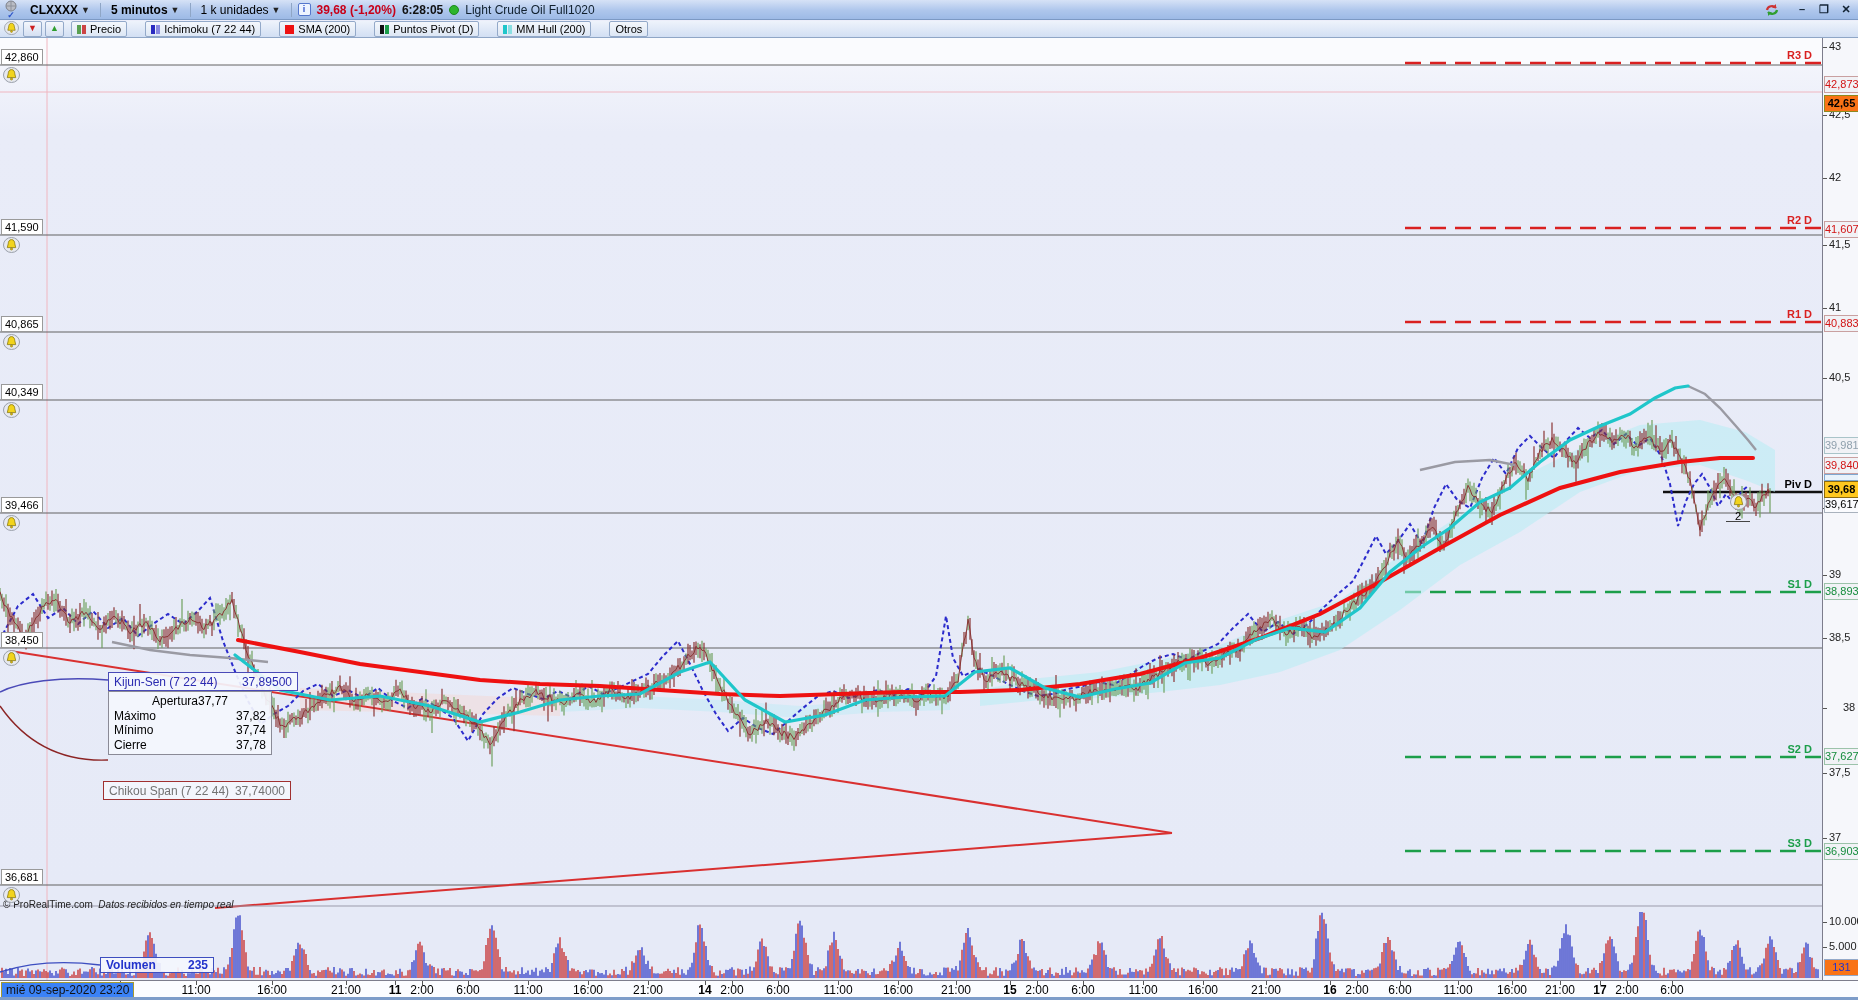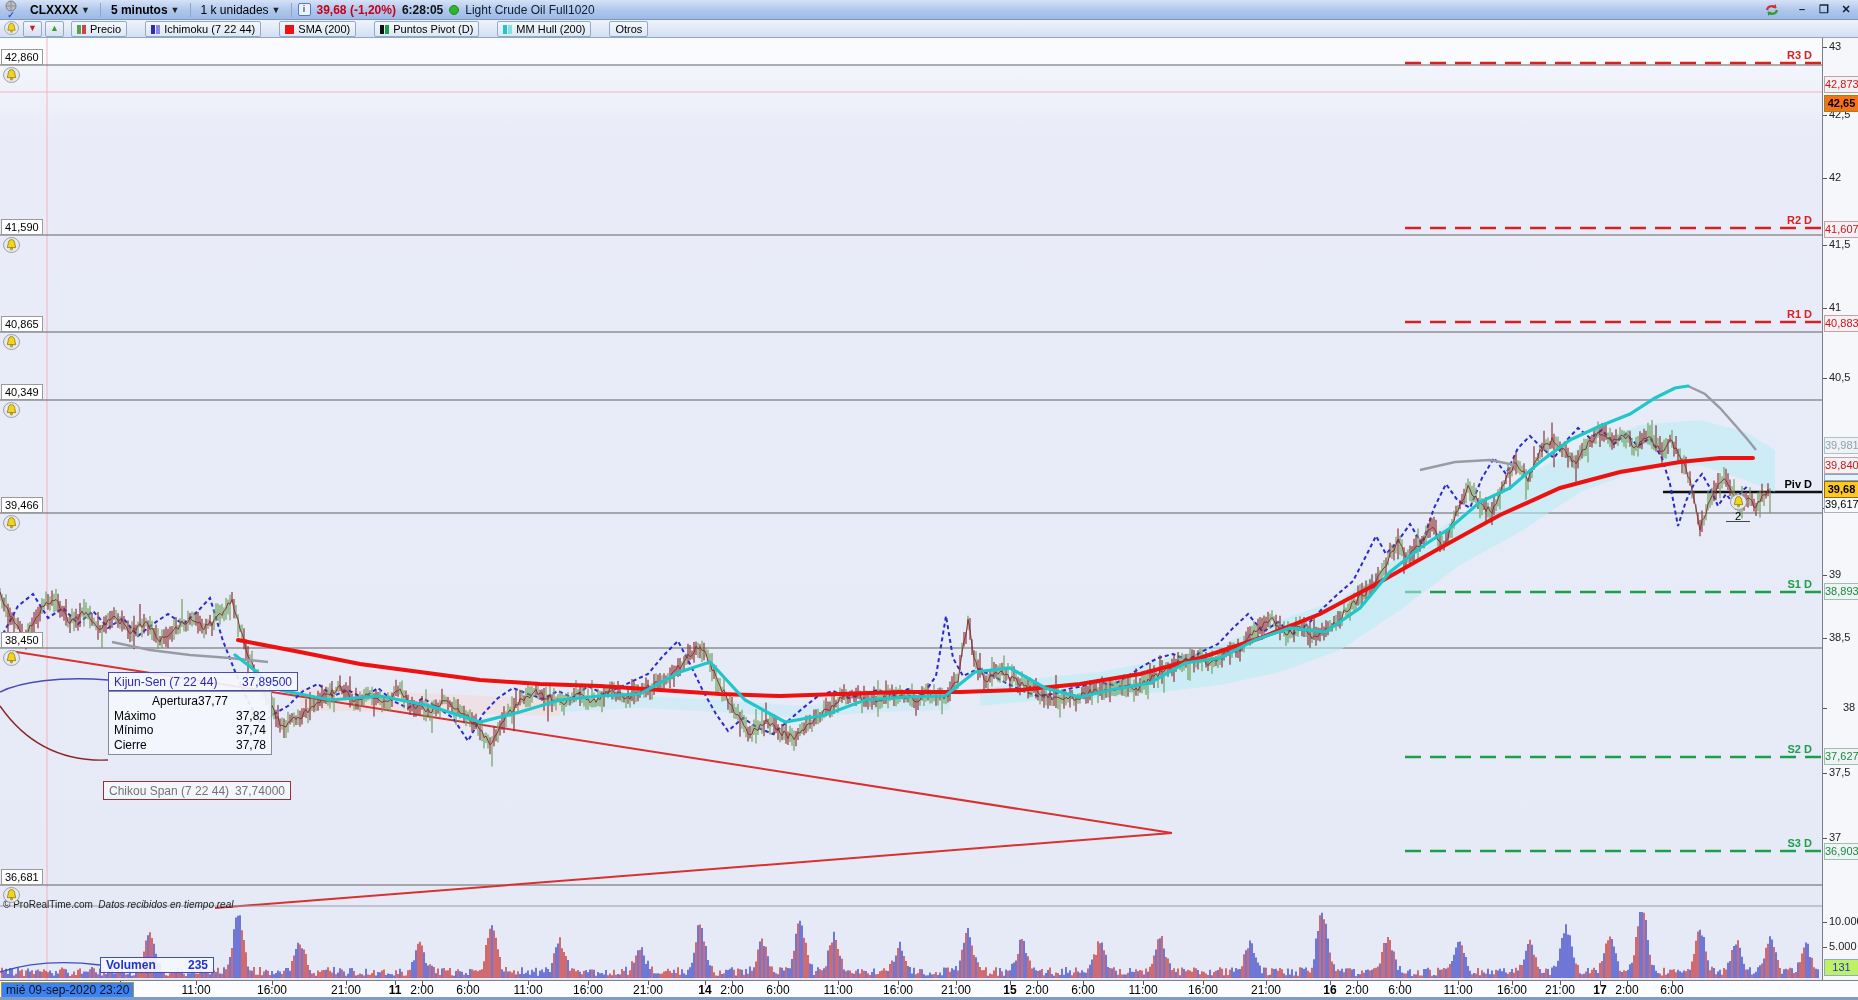--- a/index.html
+++ b/index.html
@@ -31,21 +31,21 @@
   .pivlab{font-size:11px;font-weight:bold;z-index:8;width:60px;text-align:right;}
   .tick{color:#222;font-size:11px;z-index:6;}
   .pxbox{left:1824px;width:33px;height:15px;line-height:15px;font-size:11px;text-align:center;
     border:1px solid #a9b2bd;background:#f1f2f6;z-index:12;}
   .box-red{color:#d21414;border-color:#c9a0a0;}
   .box-green{color:#148c3c;border-color:#9cc3aa;}
   .box-gray{color:#8fa0ad;border-color:#a9c4c9;}
   .box-dark{color:#000;background:#fafbfe;}
   .box-yellow{background:#f97316;border-color:#8c8a20;color:#000;font-weight:bold;}
   .box-price{background:#ffc820;border-color:#8c6a10;color:#000;font-weight:bold;}
-  .box-blue{color:#2233cc;border-color:#93a9c9;background:#bef264;}
+  .box-blue{color:#2233cc;border-color:#93a9c9;background:#f97316;}
   .box-sliver{height:5px;background:#e8f2fb;border-color:#7fa7d0;}
   .ttick{color:#000;font-size:12px;z-index:6;transform:translateX(-50%);}
   .ttick.bold{font-weight:bold;}
   .tooltip-box{border:1px solid #4a4ab8;background:rgba(244,246,253,.92);color:#2a2ab0;
     font-size:12px;display:flex;justify-content:space-between;align-items:center;
     padding:0 5px;z-index:20;}
   .bell{z-index:13;}
   #rightaxis{left:1822px;top:38px;width:36px;height:942px;background:#f6f7fb;border-left:1px solid #7d7d8c;z-index:5;}
   #bottomaxis{left:0;top:980px;width:1858px;height:17px;background:#fbfcff;border-top:1px solid #7d7d8c;z-index:15;}
   #bottombar{left:0;top:997px;width:1858px;height:3px;background:#7d9cc9;z-index:31;}

